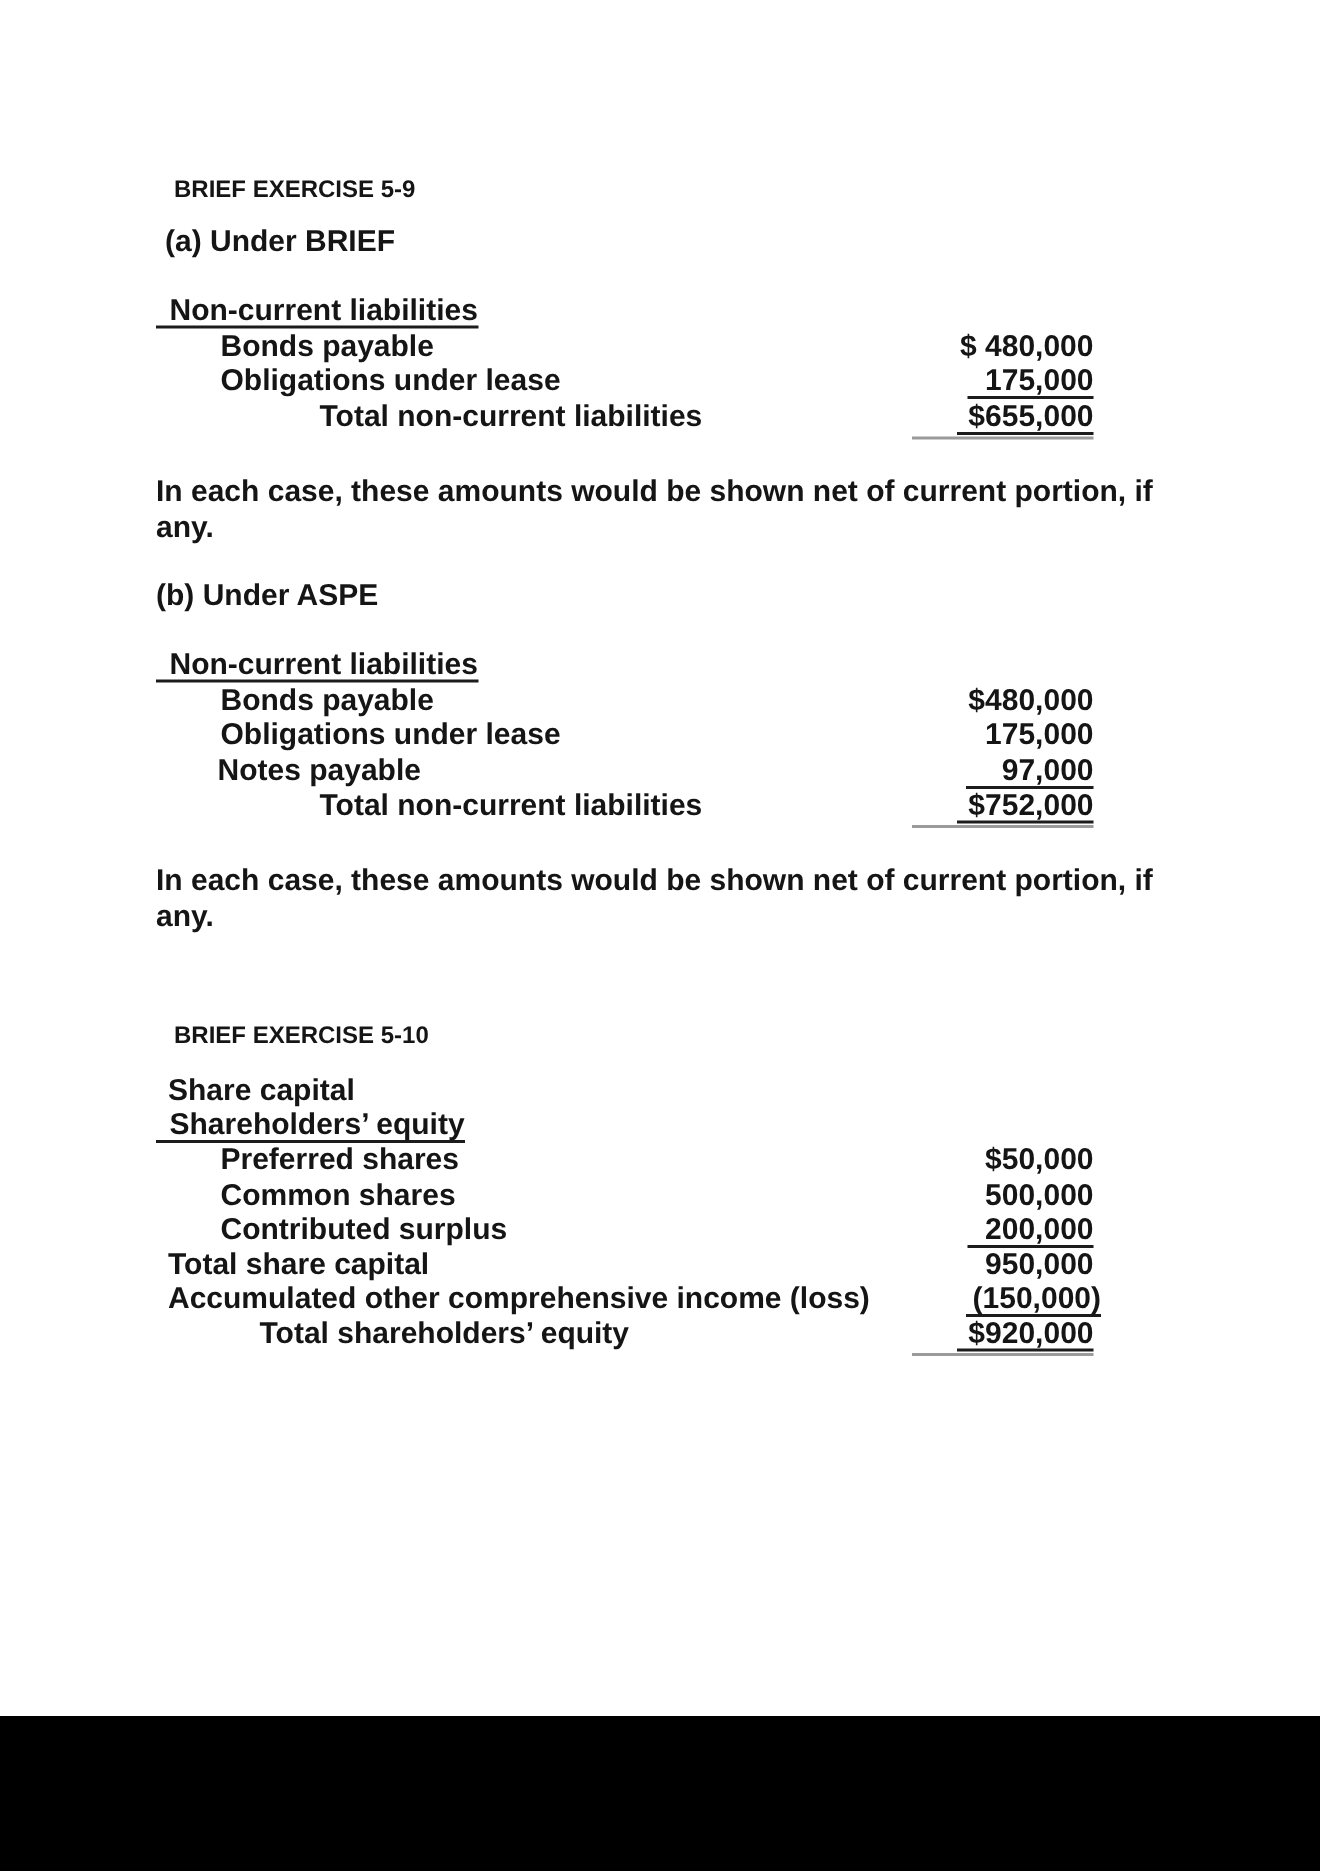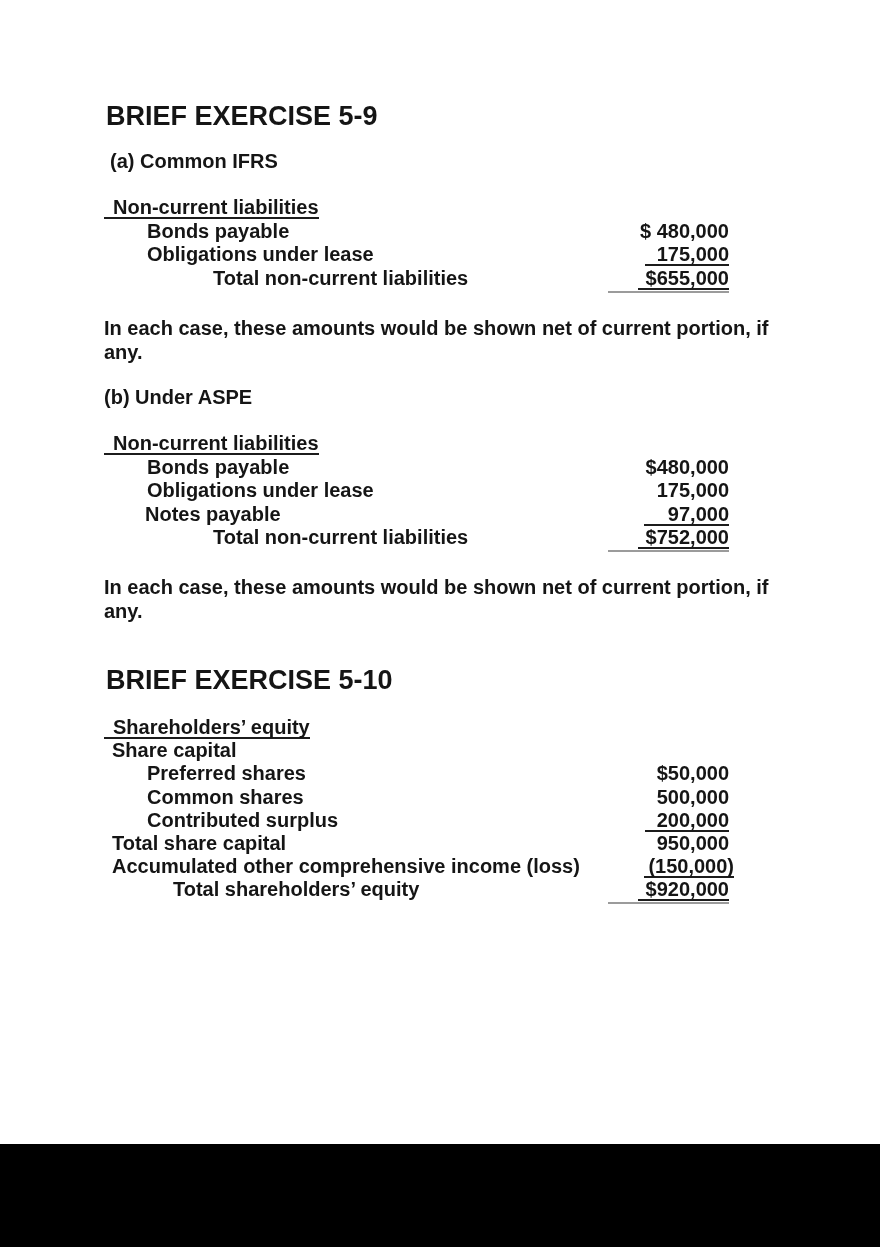--- a/index.html
+++ b/index.html
@@ -11,22 +11,22 @@
     background: #ffffff;
     overflow: hidden;
     font-family: "Liberation Sans", "DejaVu Sans", sans-serif;
     font-weight: 700;
     font-size: 20px;
     color: #151515;
   }
   .ex-title {
     position: absolute;
     left: 104px;
-    margin: 2px;
-    font-size: 27px;
+    margin: 12px;
+    font-size: 16px;
     line-height: 21px;
     white-space: nowrap;
   }
   .part-heading {
     position: absolute;
     line-height: 21px;
     white-space: nowrap;
   }
   .fintable { position: absolute; left: 0; right: 0; }
   .finrow { position: relative; height: 23.5px; }
@@ -78,21 +78,21 @@
     background: #000000;
   }
 </style>
 </head>
 <body>
 
 <div class="page">
 
   <h1 class="ex-title" style="top:104px">BRIEF EXERCISE 5-9</h1>
 
-  <div class="part-heading" style="top:151px; left:110px">(a) Common IFRS</div>
+  <div class="part-heading" style="top:151px; left:110px">(a) Under BRIEF</div>
 
   <div class="fintable" style="top:196px">
     <div class="finrow">
       <span class="label L0"><span class="sec-underline">Non-current liabilities</span></span>
     </div>
     <div class="finrow">
       <span class="label L2">Bonds payable</span>
       <span class="value">$ 480,000</span>
     </div>
     <div class="finrow">
@@ -136,24 +136,24 @@
 
   <div class="note" style="top:576px">
     <div class="note-line">In each case, these amounts would be shown net of current portion, if</div>
     <div class="note-line">any.</div>
   </div>
 
   <h1 class="ex-title" style="top:668px">BRIEF EXERCISE 5-10</h1>
 
   <div class="fintable t3" style="top:716px">
     <div class="finrow">
-      <span class="label L0"><span class="sec-underline">Shareholders’ equity</span></span>
+      <span class="label L1">Share capital</span>
     </div>
     <div class="finrow">
-      <span class="label L1">Share capital</span>
+      <span class="label L0"><span class="sec-underline">Shareholders’ equity</span></span>
     </div>
     <div class="finrow">
       <span class="label L2">Preferred shares</span>
       <span class="value">$50,000</span>
     </div>
     <div class="finrow">
       <span class="label L2">Common shares</span>
       <span class="value">500,000</span>
     </div>
     <div class="finrow">

